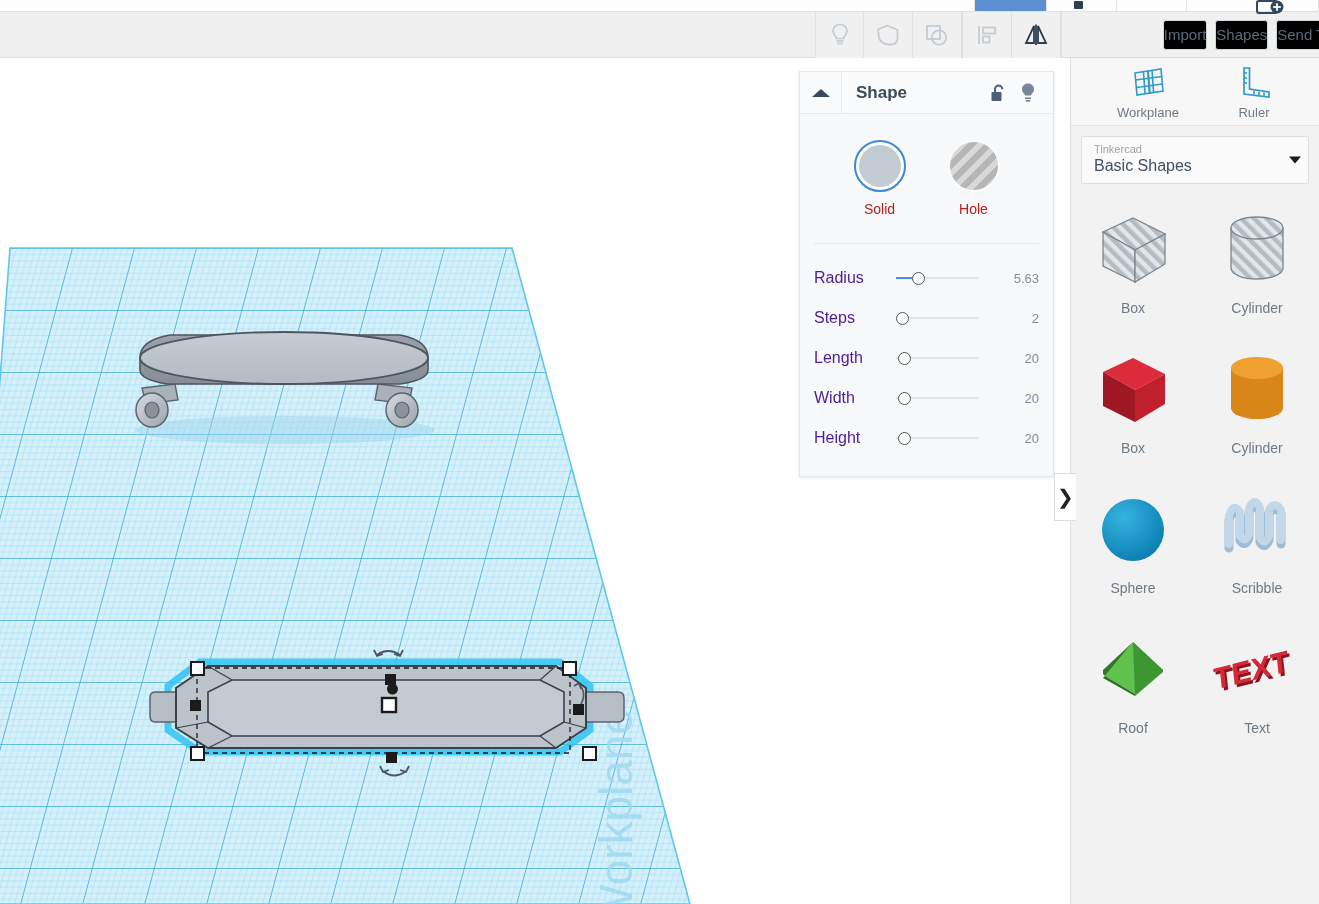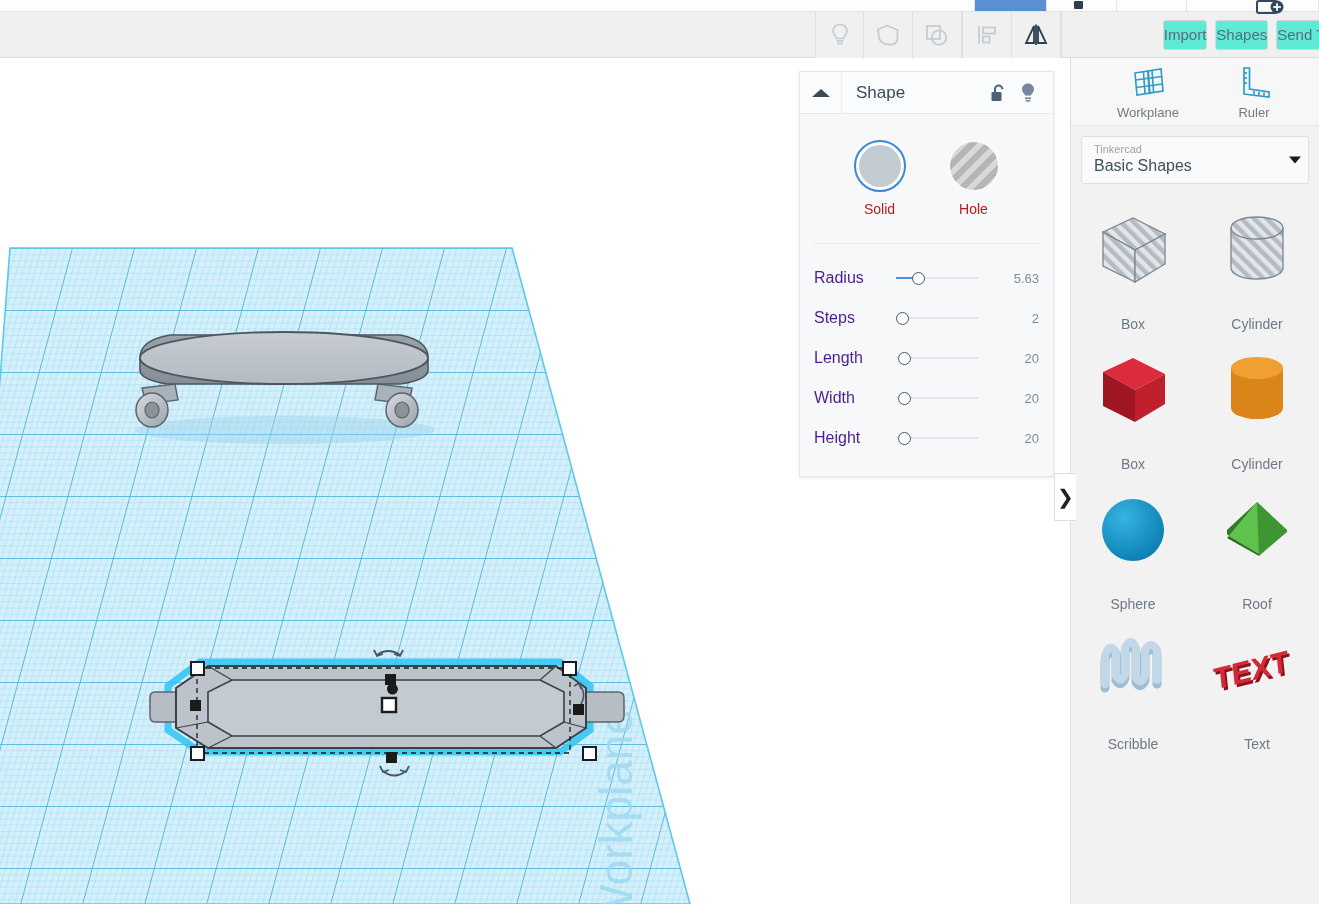--- a/index.html
+++ b/index.html
@@ -33,21 +33,21 @@
     border-right: 1px solid #e0e0e0; background: #f0f0f0; cursor: pointer;
   }
   .tb-btn.first { border-left: 1px solid #e0e0e0; }
   .tb-sep { width: 1px; height: 46px; background: #dedede; }
   .tb-right {
     margin-left: auto; display: flex; align-items: center; gap: 8px;
     padding-right: 0px; height: 46px;
   }
   .tb-textbtn {
     height: 30px; padding: 0 0; display: flex; align-items: center; justify-content: center;
-    border: 1px solid #d3d6da; border-radius: 3px; background: #5eead4;
+    border: 1px solid #d3d6da; border-radius: 3px; background: #000000;
     color: #5a6b7d; font-size: 15px; white-space: nowrap; cursor: pointer;
   }
 
   
   .tr-partial {
     position: absolute; top: -2px; left: 1255px; width: 40px; height: 16px;
     overflow: hidden;
   }
 
   
@@ -74,21 +74,21 @@
   }
   .sp-header {
     height: 42px; display: flex; align-items: center;
     background: #fafbfc; border-bottom: 1px solid #e8eaec;
   }
   .sp-collapse {
     width: 42px; height: 42px; display: flex; align-items: center; justify-content: center;
     border-right: 1px solid #e8eaec; cursor: pointer;
   }
   .sp-title {
-    font-size: 17px; color: #3b4a59; font-weight: normal; padding-left: 14px; flex: 1;
+    font-size: 17px; color: #3b4a59; font-weight: bold; padding-left: 14px; flex: 1;
   }
   .sp-hicons { display: flex; align-items: center; gap: 12px; padding-right: 16px; }
   .sp-hicon { cursor: pointer; display: flex; align-items: center; }
 
   .sp-body { padding: 18px 0 14px 0; }
   .sp-swatches { display: flex; justify-content: center; gap: 42px; padding-top: 8px; }
   .sw-item { display: flex; flex-direction: column; align-items: center; cursor: pointer; }
   .sw-circle {
     width: 52px; height: 52px; border-radius: 50%;
     display: flex; align-items: center; justify-content: center;
@@ -142,21 +142,21 @@
 
   .sh-grid {
     display: grid; grid-template-columns: 1fr 1fr; gap: 0;
     padding: 10px 0 0 0;
   }
   .sh-cell {
     height: 140px; display: flex; flex-direction: column; align-items: center;
     justify-content: flex-start; padding-top: 8px; cursor: pointer;
   }
   .sh-thumb { width: 96px; height: 96px; display: flex; align-items: center; justify-content: center; }
-  .sh-name { font-size: 14px; color: #6d7a86; margin-top: 18px; }
+  .sh-name { font-size: 14px; color: #6d7a86; margin-top: 2px; }
 </style>
 </head>
 <body>
 
 <div id="app">
 
   <div class="top-strip">
     <div class="ts-cell" style="width:975px"></div>
     <div class="ts-cell active" style="width:72px"></div>
     <div class="ts-cell" style="width:70px;position:relative">
@@ -539,39 +539,39 @@
             </defs>
             <circle cx="44" cy="44" r="31" fill="url(#sphGrad)"></circle>
           </svg>
         </div>
         <div class="sh-name">Sphere</div>
       </div>
 
       <div class="sh-cell">
         <div class="sh-thumb">
           <svg width="88" height="88" viewBox="0 0 88 88">
+            <path d="M16 62 L16 34 Q20 20 27 30 L27 54 Q32 62 36 52 L36 26 Q42 14 47 26 L47 56 Q52 64 56 54 L56 28 Q62 18 68 28 L68 58" fill="none" stroke="#9cbdd6" stroke-width="9" stroke-linecap="round" stroke-linejoin="round"></path>
+            <path d="M16 58 L16 30 Q20 16 27 26 L27 50 Q32 58 36 48 L36 22 Q42 10 47 22 L47 52 Q52 60 56 50 L56 24 Q62 14 68 24 L68 54" fill="none" stroke="#c2d8e8" stroke-width="8" stroke-linecap="round" stroke-linejoin="round"></path>
+          </svg>
+        </div>
+        <div class="sh-name">Scribble</div>
+      </div>
+
+      <div class="sh-cell">
+        <div class="sh-thumb">
+          <svg width="88" height="88" viewBox="0 0 88 88">
             <polygon points="44,16 74,44 46,68 16,50" fill="#5ec24c"></polygon>
             <polygon points="44,16 16,50 14,48 14,44" fill="#2f7a26"></polygon>
             <polygon points="44,16 74,44 74,46 46,70" fill="#3d9632"></polygon>
             <polygon points="16,50 46,68 46,70 14,52" fill="#2a6e22"></polygon>
           </svg>
         </div>
         <div class="sh-name">Roof</div>
       </div>
 
-      <div class="sh-cell">
-        <div class="sh-thumb">
-          <svg width="88" height="88" viewBox="0 0 88 88">
-            <path d="M16 62 L16 34 Q20 20 27 30 L27 54 Q32 62 36 52 L36 26 Q42 14 47 26 L47 56 Q52 64 56 54 L56 28 Q62 18 68 28 L68 58" fill="none" stroke="#9cbdd6" stroke-width="9" stroke-linecap="round" stroke-linejoin="round"></path>
-            <path d="M16 58 L16 30 Q20 16 27 26 L27 50 Q32 58 36 48 L36 22 Q42 10 47 22 L47 52 Q52 60 56 50 L56 24 Q62 14 68 24 L68 54" fill="none" stroke="#c2d8e8" stroke-width="8" stroke-linecap="round" stroke-linejoin="round"></path>
-          </svg>
-        </div>
-        <div class="sh-name">Scribble</div>
-      </div>
-
 
 
       <div class="sh-cell">
         <div class="sh-thumb">
           <svg width="88" height="88" viewBox="0 0 88 88">
             <g transform="rotate(-14 44 44) skewX(-8)">
               <text x="8" y="56" font-family="Liberation Sans, sans-serif" font-size="30" font-weight="bold" fill="#8c131e">TEXT</text>
               <text x="6" y="53" font-family="Liberation Sans, sans-serif" font-size="30" font-weight="bold" fill="#d42a38">TEXT</text>
             </g>
           </svg>

